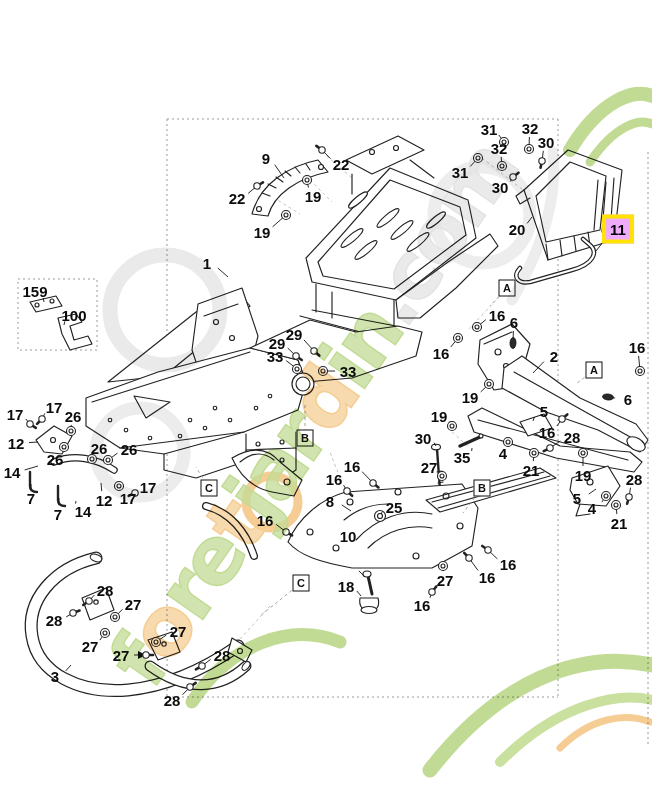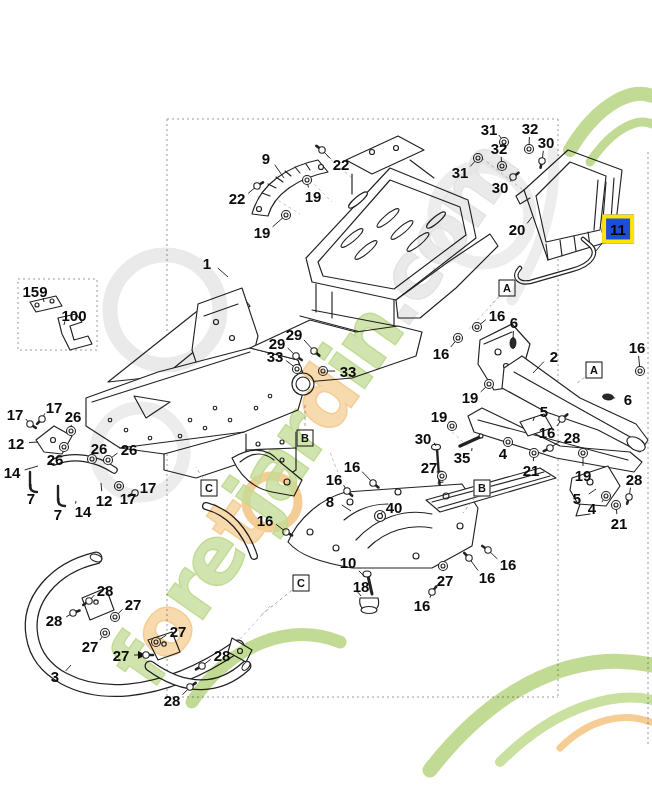--- a/index.html
+++ b/index.html
@@ -4,21 +4,21 @@
 <style>
   html,body{margin:0;padding:0;background:#fff;}
   #canvas{position:relative;width:652px;height:800px;background:#ffffff;overflow:hidden;
           font-family:"Liberation Sans","DejaVu Sans",sans-serif;}
   #art,#leader-svg,#wm{position:absolute;left:0;top:0;width:652px;height:800px;}
   #callout-layer{position:absolute;left:0;top:0;width:652px;height:800px;pointer-events:none;}
   .callout{position:absolute;transform:translate(-50%,-50%);font-weight:bold;font-size:15px;
            color:#0b0b0b;white-space:nowrap;line-height:1;}
   .refbox{position:absolute;transform:translate(-50%,-50%);width:15px;height:15px;border:1.7px solid #111;
           background:#fff;color:#111;font-weight:bold;font-size:11px;line-height:15px;text-align:center;}
-  .hl{position:absolute;transform:translate(-50%,-50%);background:#1d4ed8;border:4px solid #ffe400;
+  .hl{position:absolute;transform:translate(-50%,-50%);background:#f0abfc;border:4px solid #ffe400;
       color:#000;font-weight:bold;font-size:15px;line-height:1;padding:3px 4px;}
   .lead{stroke:#111;stroke-width:0.9;}
   .dlead{stroke:#9a9a9a;stroke-width:0.9;stroke-dasharray:3 3;}
   .ah{fill:#111;}
   .gw{fill:#fff;stroke:#222;stroke-width:1.1;}
   .gs{stroke:#222;stroke-width:2.6;stroke-linecap:round;}
   .gd{fill:#2a2a2a;stroke:#111;stroke-width:0.8;}
   #wm{pointer-events:none;mix-blend-mode:multiply;opacity:.55;}
 </style>
 </head>
@@ -418,24 +418,24 @@
       <div class="callout" style="left: 503px; top: 453px;">4</div>
       <div class="callout" style="left: 531px; top: 470px;">21</div>
       <div class="callout" style="left: 583px; top: 475px;">19</div>
       <div class="callout" style="left: 634px; top: 479px;">28</div>
       <div class="callout" style="left: 577px; top: 498px;">5</div>
       <div class="callout" style="left: 592px; top: 508px;">4</div>
       <div class="callout" style="left: 619px; top: 523px;">21</div>
       <div class="callout" style="left: 352px; top: 466px;">16</div>
       <div class="callout" style="left: 334px; top: 479px;">16</div>
       <div class="callout" style="left: 330px; top: 501px;">8</div>
-      <div class="callout" style="left: 394px; top: 507px;">40</div>
+      <div class="callout" style="left: 394px; top: 507px;">25</div>
       <div class="callout" style="left: 265px; top: 520px;">16</div>
-      <div class="callout" style="left: 348px; top: 562px;">10</div>
-      <div class="callout" style="left: 346px; top: 586px; margin-left: 15px;">18</div>
+      <div class="callout" style="left: 348px; top: 536px;">10</div>
+      <div class="callout" style="left: 346px; top: 586px;">18</div>
       <div class="callout" style="left: 445px; top: 580px;">27</div>
       <div class="callout" style="left: 422px; top: 605px;">16</div>
       <div class="callout" style="left: 508px; top: 564px;">16</div>
       <div class="callout" style="left: 487px; top: 577px;">16</div>
       <div class="callout" style="left: 105px; top: 590px;">28</div>
       <div class="callout" style="left: 133px; top: 604px;">27</div>
       <div class="callout" style="left: 54px; top: 620px;">28</div>
       <div class="callout" style="left: 90px; top: 646px;">27</div>
       <div class="callout" style="left: 178px; top: 631px;">27</div>
       <div class="callout" style="left: 121px; top: 655px;">27</div>

